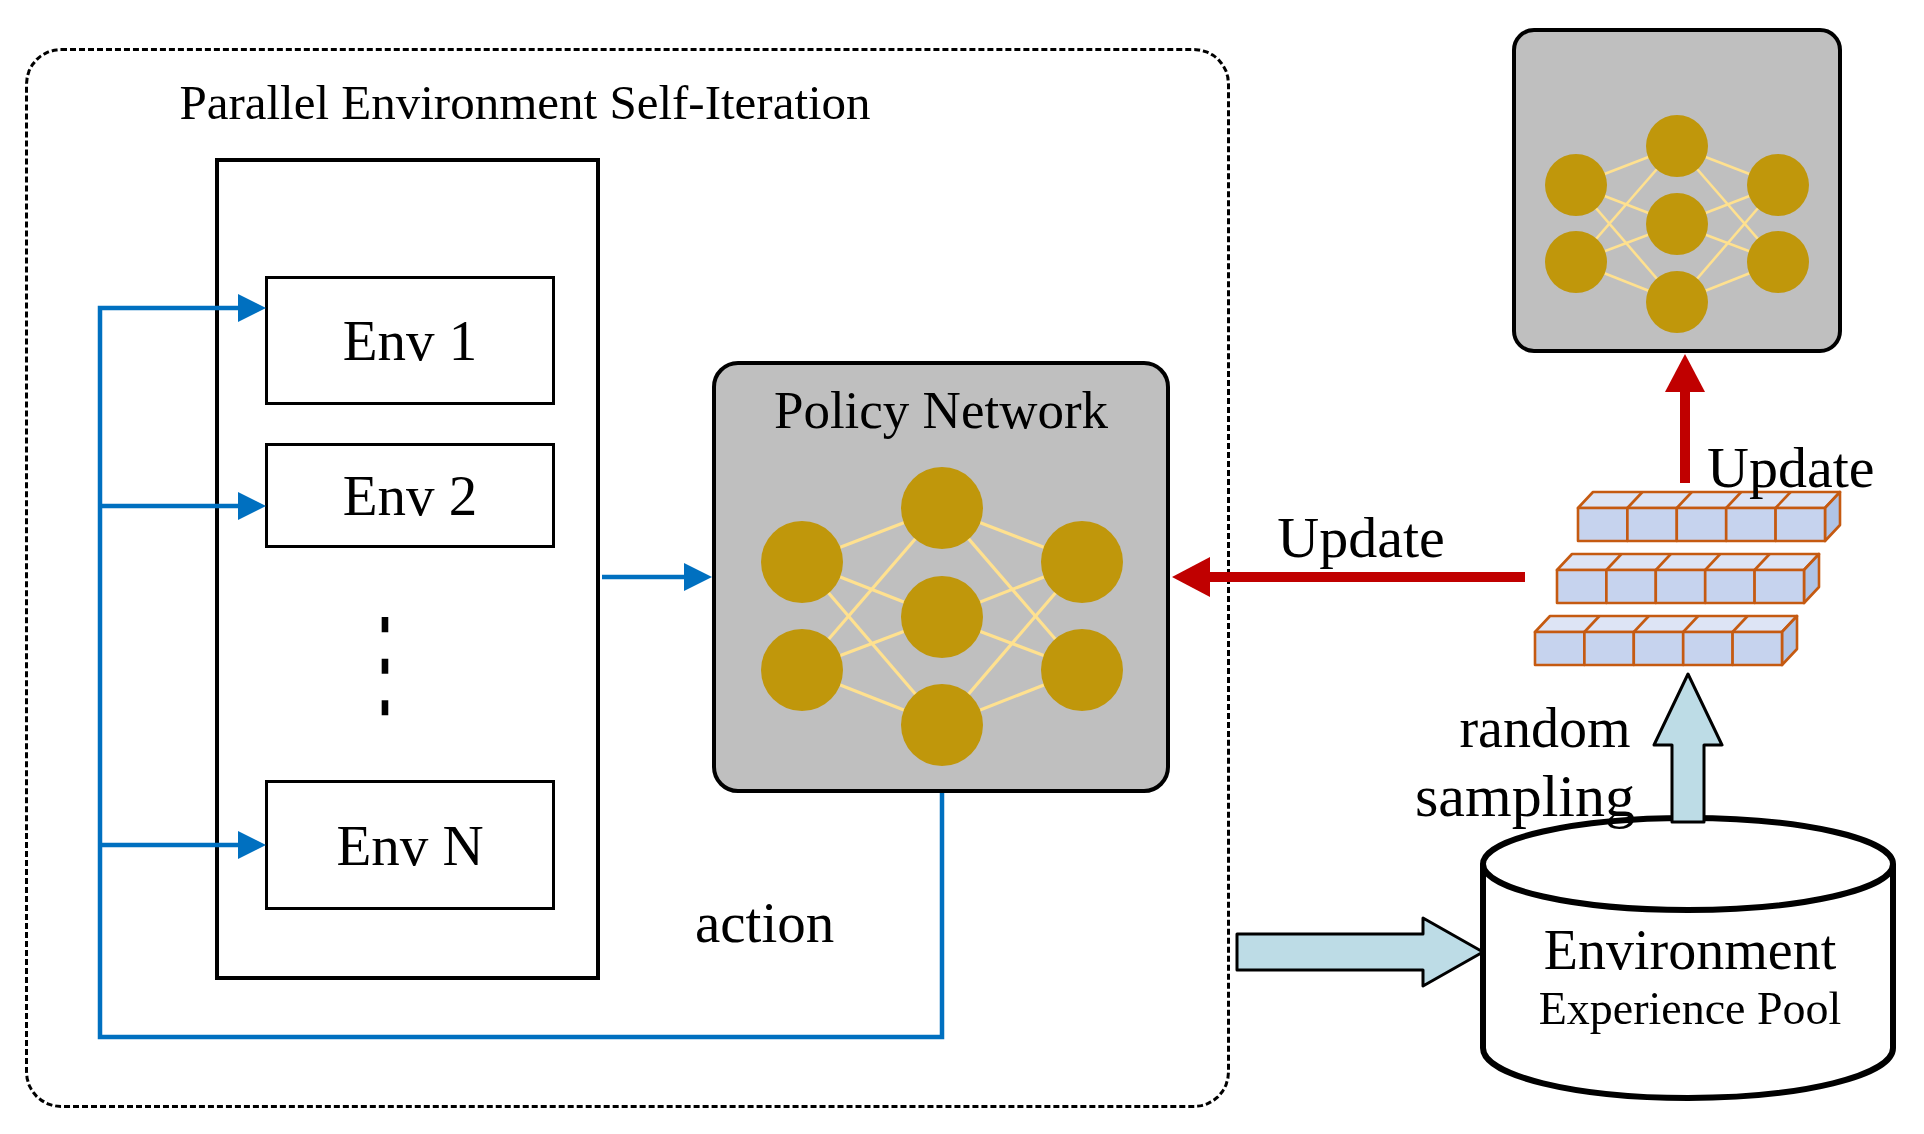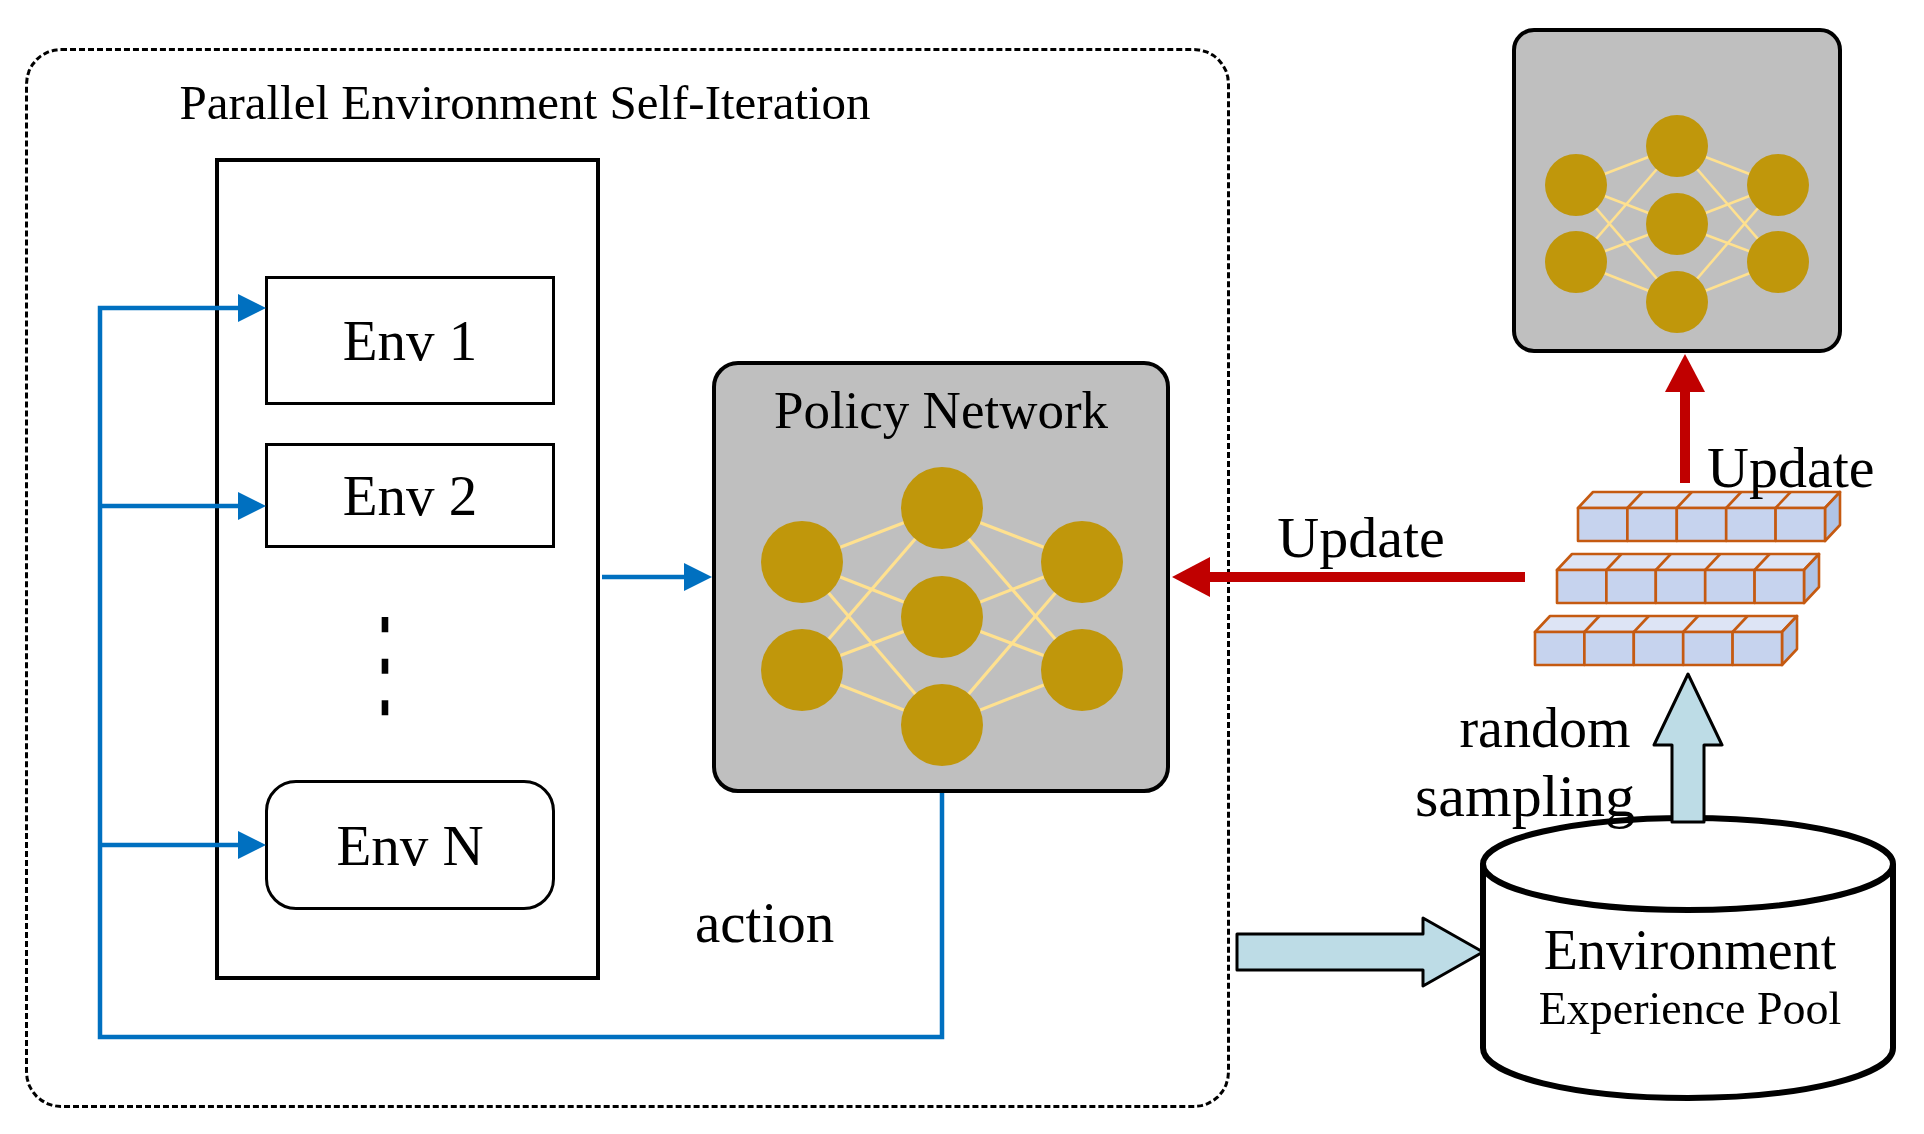--- a/index.html
+++ b/index.html
@@ -8,21 +8,21 @@
   #canvas *{box-sizing:border-box;}
   .abs{position:absolute;}
   .box-label{display:flex;align-items:center;justify-content:center;text-align:center;}
   #dashed-region{left:25px;top:48px;width:1205px;height:1060px;
                  border:3px dashed #000;border-radius:36px;}
   #main-title{left:105px;top:74px;width:840px;font-size:49px;text-align:center;white-space:nowrap;}
   #env-container{left:215px;top:158px;width:385px;height:822px;border:4px solid #000;}
   .env-box{left:265px;width:290px;border:3px solid #000;background:#fff;font-size:57px;}
   #env-1-box{top:243px;height:129px;margin-top:33px;}
   #env-2-box{top:443px;height:105px;}
-  #env-n-box{top:780px;height:130px;border-radius:31px;}
+  #env-n-box{top:780px;height:130px;}
   #env-ellipsis{left:345px;top:592px;width:80px;text-align:center;font-size:64px;
                 transform:scaleY(1.9);transform-origin:top center;}
   #policy-network-box{left:712px;top:361px;width:458px;height:432px;background:var(--box_gray);
                       border:4px solid #000;border-radius:26px;}
   #policy-network-title{left:712px;top:372px;width:458px;font-size:53px;text-align:center;margin-top:8px;}
   #value-network-box{left:1512px;top:28px;width:330px;height:325px;background:var(--box_gray);
                      border:4px solid #000;border-radius:22px;}
   #value-network-title{left:1512px;top:38px;width:330px;font-size:45px;text-align:center;}
   #action-label{left:695px;top:890px;width:235px;font-size:57px;}
   #update-policy-label{left:1246px;top:504px;width:230px;font-size:58px;text-align:center;}

